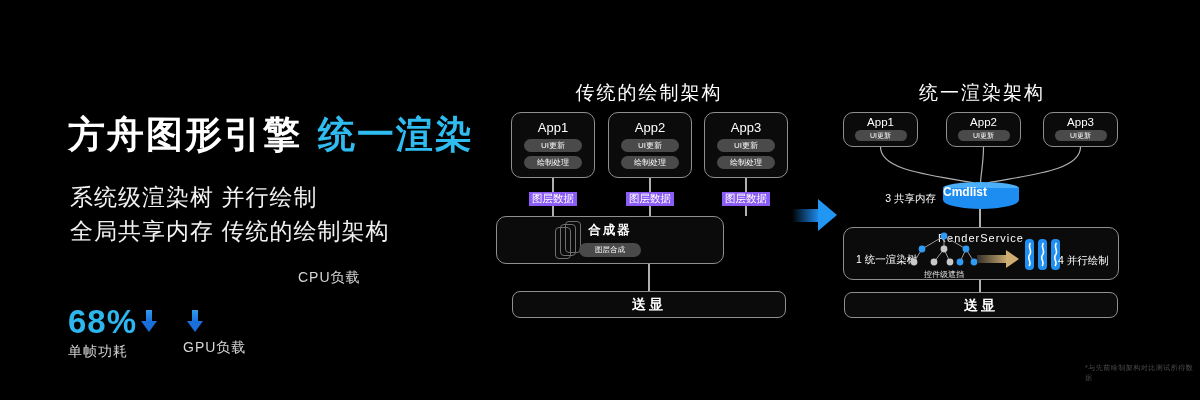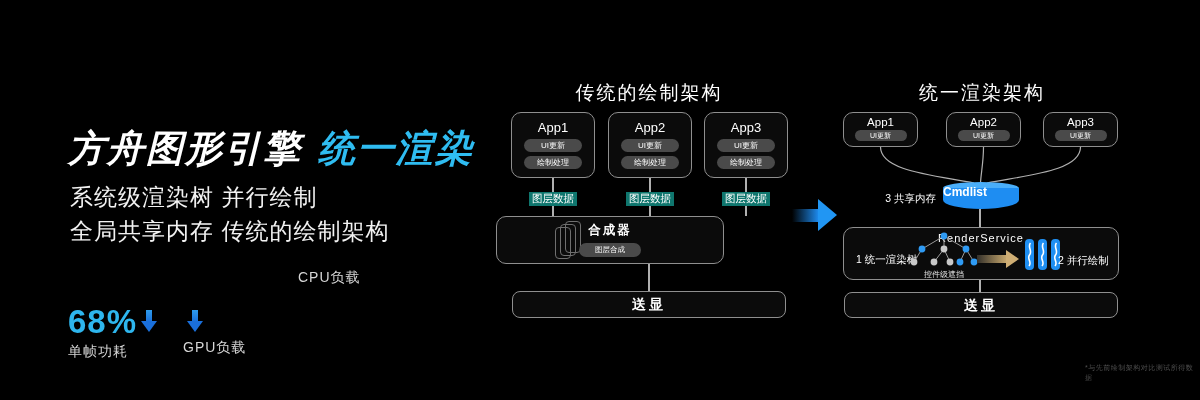--- a/index.html
+++ b/index.html
@@ -4,42 +4,42 @@
 <style>
   html,body{margin:0;padding:0;}
   body{
     width:1200px;height:400px;position:relative;overflow:hidden;
     background:#000;color:#fff;
     font-family:"Liberation Sans","DejaVu Sans",sans-serif;
   }
   .abs{position:absolute;}
 
   
-  .headline{left:68px;top:124px;font-size:37px;font-weight:bold;letter-spacing:2px;white-space:nowrap;font-style:italic;}
+  .headline{left:68px;top:110px;font-size:37px;font-weight:bold;letter-spacing:2px;white-space:nowrap;}
   .headline .accent{color:#2fbcf1;margin-left:16px;}
   .subline{left:70px;color:#f2f2f2;font-size:23px;letter-spacing:1px;white-space:nowrap;}
   .sub1{top:182px;}
   .sub2{top:216px;}
 
   .stats{left:68px;top:266px;display:flex;}
   .stat{width:115px;}
   .stat-top{display:flex;align-items:flex-start;margin-top:38px;}
   .stat-value{font-size:33px;font-weight:bold;color:#2eb6ee;line-height:36px;letter-spacing:1px;}
   .down-arrow{width:16px;height:26px;position:relative;margin:6px 0 0 4px;}
   .down-arrow .stem{position:absolute;left:5px;top:0;width:6px;height:12px;background:linear-gradient(180deg,#2e9bec,#1a6fdb);}
   .down-arrow .head{position:absolute;left:0;top:11px;width:0;height:0;border-left:8px solid transparent;border-right:8px solid transparent;border-top:11px solid #1a6fdb;}
   .stat-label{font-size:14px;color:#d6d6d6;margin-top:3px;letter-spacing:1px;}
 
   
   .diag-title{font-size:19px;font-weight:normal;text-align:center;letter-spacing:2px;}
   .box{position:absolute;background:#0b0b0b;border:1.5px solid #8f8f8f;border-radius:10px;box-sizing:border-box;}
   .app-name{text-align:center;color:#fff;}
   .pill{background:#4a4a4a;border-radius:8px;color:#fff;text-align:center;margin:0 auto;}
   .vline{position:absolute;width:1.5px;background:#b0b0b0;}
-  .edge-label{position:absolute;font-size:10.5px;color:#fff;background:#0f766e;padding:0 3px;transform:translateX(-50%);white-space:nowrap;text-align:center;}
+  .edge-label{position:absolute;font-size:10.5px;color:#fff;background:#8b5cf6;padding:0 3px;transform:translateX(-50%);white-space:nowrap;text-align:center;}
   .display-box{position:absolute;background:#0b0b0b;border:1.5px solid #8f8f8f;border-radius:8px;box-sizing:border-box;text-align:center;font-weight:bold;font-size:14px;letter-spacing:3px;}
 
   
   .app-mid{width:84px;height:66px;top:112px;}
   .app-mid .app-name{font-size:13px;margin-top:7px;}
   .app-mid .pill{width:58px;height:13px;line-height:13px;font-size:8px;margin-top:4px;}
 
   
   .comp-title{position:absolute;left:0;right:0;top:5px;text-align:center;font-size:12.5px;font-weight:bold;letter-spacing:2px;}
   .comp-pill{position:absolute;left:50%;transform:translateX(-50%);top:26px;width:62px;height:14px;line-height:14px;font-size:7.5px;}
@@ -223,19 +223,19 @@
         <svg width="9" height="31">
           <path d="M5.5,4 C2,8 8,12 4.5,16 C1.5,20 7.5,23 4,27" stroke="#fff" stroke-width="1.6" fill="none"></path>
         </svg>
       </div>
     <div class="thread">
         <svg width="9" height="31">
           <path d="M5.5,4 C2,8 8,12 4.5,16 C1.5,20 7.5,23 4,27" stroke="#fff" stroke-width="1.6" fill="none"></path>
         </svg>
       </div>
   </div>
-  <div class="rs-label" style="left:214px;top:26px;">2 并行绘制</div>
+  <div class="rs-label" style="left:214px;top:26px;">4 并行绘制</div>
 </div>
 
 <div class="vline" style="left:979px;top:280px;height:12px;"></div>
 <div class="display-box" style="left:844px;top:292px;width:274px;height:26px;line-height:24px;">送显</div>
 
 <div class="abs footnote">*与先前绘制架构对比测试所得数据</div>
 
 </body></html>

